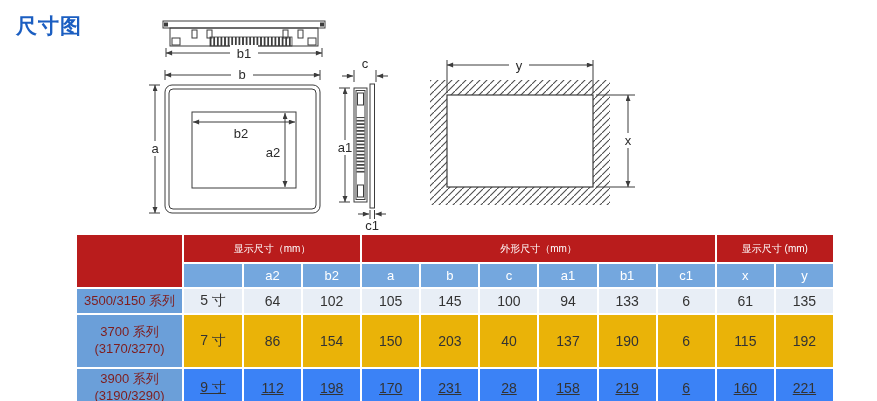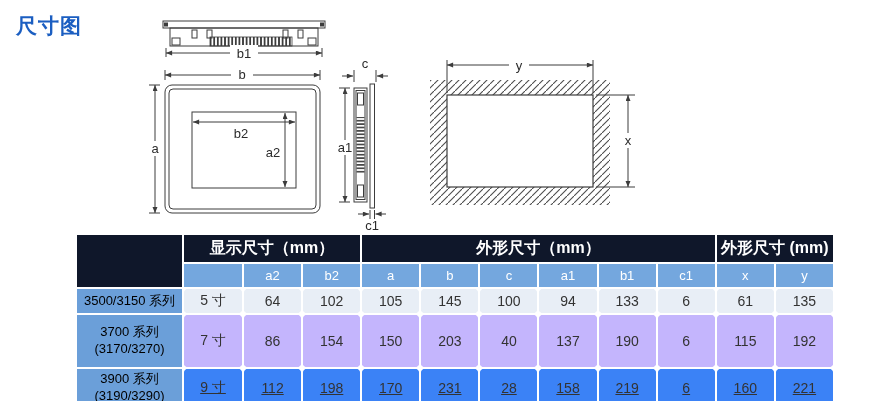--- a/index.html
+++ b/index.html
@@ -23,27 +23,27 @@
   table.dim-table { border-collapse:collapse; table-layout:fixed; width:760px; }
   table.dim-table td {
     border:2px solid #ffffff; text-align:center; vertical-align:middle;
     padding:0; overflow:hidden;
   }
   tr.h1 { height:29px; }
   tr.h2 { height:25px; }
   tr.r1 { height:26px; }
   tr.r2 { height:54px; }
   tr.r3 { height:39px; }
-  tr.h1 td { background:#0f172a; color:#fff; font-size:16px;font-weight:bold; }
+  tr.h1 td { background:#b91c1c; color:#fff; font-size:10px; }
   tr.h2 td { background:#74a7de; color:#fff; font-size:13px; }
-  td.series { background:#6b9fd9; color:#000000; font-size:13px; line-height:1.3; }
+  td.series { background:#6b9fd9; color:#7f1d1d; font-size:13px; line-height:1.3; }
   td.series span { display:block; }
-  td.data { color:#333; font-size:14px;border-radius:7px; }
+  td.data { color:#333; font-size:14px; }
   tr.r1 td.data { background:#e8eef6; }
-  tr.r2 td.data { background:#c4b5fd; }
+  tr.r2 td.data { background:#eab308; }
   tr.r3 td.data { background:#3b82f6;text-decoration:underline; }
 </style>
 </head>
 <body>
 
 <div id="screen">
 
   <div id="page-title">尺寸图</div>
 
   <svg id="diagram-svg" width="877" height="232" viewBox="0 0 877 232">
@@ -164,21 +164,21 @@
           <col>
           <col>
           <col>
           <col>
       </colgroup>
       <tbody>
           <tr class="h1">
         <td class="corner" rowspan="2"></td>
         <td colspan="3">显示尺寸（mm）</td>
         <td colspan="6">外形尺寸（mm）</td>
-        <td colspan="2">外形尺寸 (mm)</td>
+        <td colspan="2">显示尺寸 (mm)</td>
       </tr>
       <tr class="h2">
         <td></td>
         <td>a2</td>
         <td>b2</td>
         <td>a</td>
         <td>b</td>
         <td>c</td>
         <td>a1</td>
         <td>b1</td>

